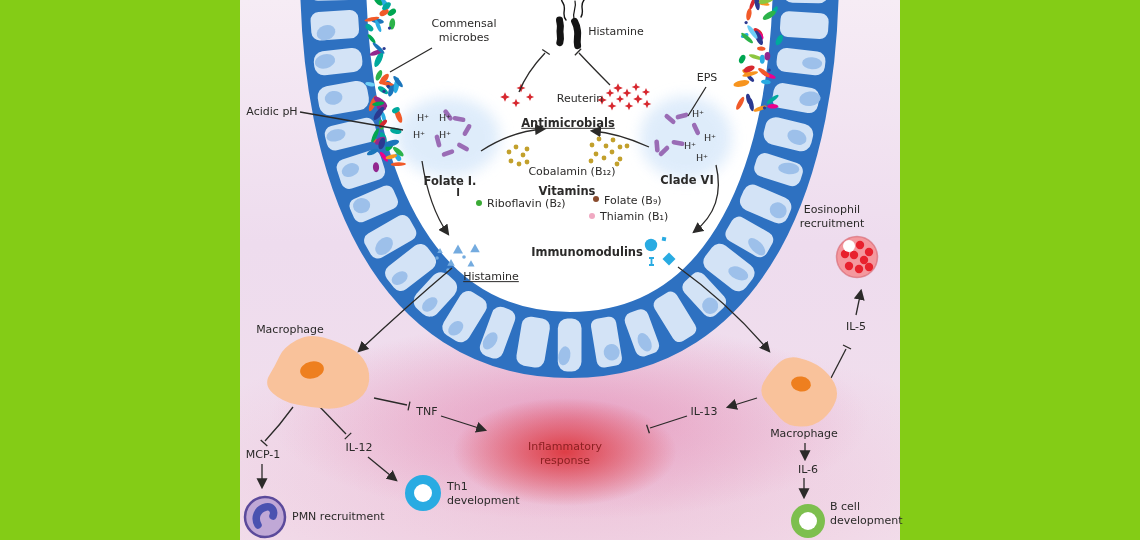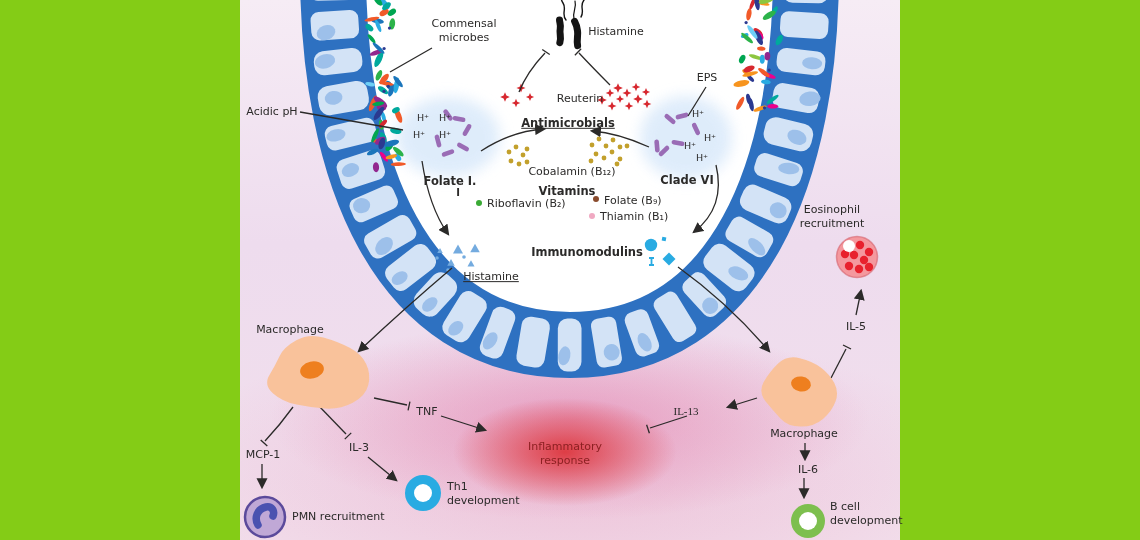--- a/index.html
+++ b/index.html
@@ -468,23 +468,23 @@
   <span class="hp" style="left:419px;top:134px;">H⁺</span>
   <span class="hp" style="left:445px;top:134px;">H⁺</span>
   <span class="hp" style="left:698px;top:113px;">H⁺</span>
   <span class="hp" style="left:710px;top:137px;">H⁺</span>
   <span class="hp" style="left:690px;top:145px;">H⁺</span>
   <span class="hp" style="left:702px;top:157px;">H⁺</span>
 
   <div class="lbl" style="left:290px;top:330px;">Macrophage</div>
   <div class="lbl" style="left:804px;top:434px;">Macrophage</div>
   <div class="lbl" style="left:427px;top:412px;">TNF</div>
-  <div class="lbl" style="left:359px;top:448px;">IL-3</div>
+  <div class="lbl" style="left:359px;top:448px;">IL-12</div>
   <div class="lbl" style="left:263px;top:455px;">MCP-1</div>
-  <div class="lbl" style="left:686px;top:412px;font-family:Liberation Serif, serif;">IL-13</div>
+  <div class="lbl" style="left:704px;top:412px;">IL-13</div>
   <div class="lbl" style="left:856px;top:327px;">IL-5</div>
   <div class="lbl" style="left:808px;top:470px;">IL-6</div>
   <div class="lbl red" style="left:565px;top:454px;">
     <div>Inflammatory</div>
         <div>response</div>
   </div>
   <div class="lbl la" style="left:292px;top:517px;">PMN recruitment</div>
   <div class="lbl la" style="left:447px;top:494px;">
     <div>Th1</div>
         <div>development</div>

